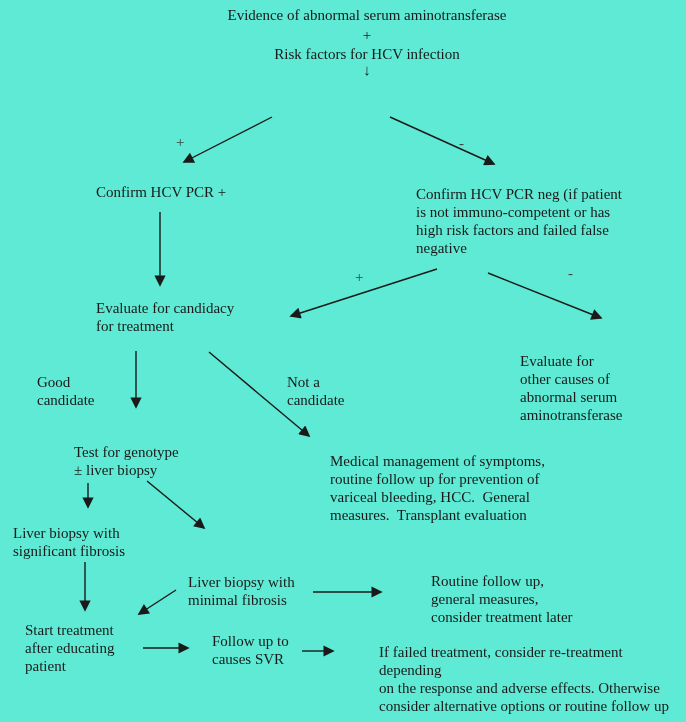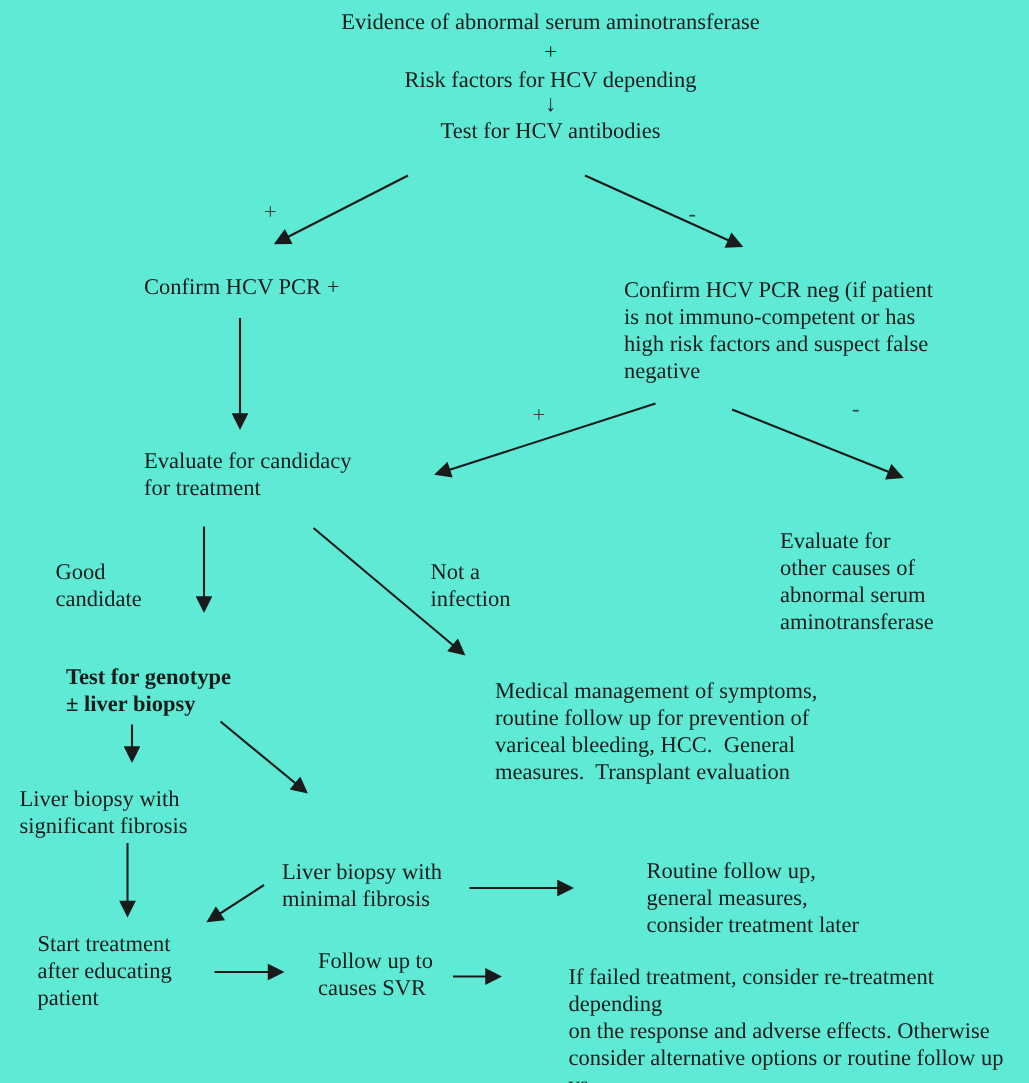--- a/index.html
+++ b/index.html
@@ -25,21 +25,21 @@
   [data-name="plus-label-1"]{left:176px;top:133px;}
   [data-name="minus-label-1"]{left:459px;top:134px;}
   [data-name="node-confirm-pcr-pos"]{left:96px;top:183px;}
   [data-name="node-confirm-pcr-neg"]{left:416px;top:185px;}
   [data-name="plus-label-2"]{left:355px;top:268px;}
   [data-name="minus-label-2"]{left:568px;top:264px;}
   [data-name="node-evaluate-candidacy"]{left:96px;top:299px;}
   [data-name="node-evaluate-other"]{left:520px;top:352px;}
   [data-name="node-good-candidate"]{left:37px;top:373px;}
   [data-name="node-not-candidate"]{left:287px;top:373px;}
-  [data-name="node-test-genotype"]{left:44px;top:443px;font-weight:bold;}
+  [data-name="node-test-genotype"]{left:74px;top:443px;}
   [data-name="node-medical-mgmt"]{left:330px;top:452px;}
   [data-name="node-liver-sig"]{left:13px;top:524px;}
   [data-name="node-liver-min"]{left:188px;top:573px;}
   [data-name="node-routine-followup"]{left:411px;top:572px;margin-left:20px;}
   [data-name="node-start-treatment"]{left:25px;top:621px;}
   [data-name="node-follow-up-svr"]{left:212px;top:632px;}
   [data-name="node-if-failed"]{left:351px;top:643px;margin-left:28px;}
 </style>
 </head>
 <body>
@@ -63,46 +63,45 @@
     <line data-name="edge-genotype-minfibrosis" x1="147" y1="481" x2="204" y2="528" marker-end="url(#ah)"></line>
     <line data-name="edge-sigfibrosis-treatment" x1="85" y1="562" x2="85" y2="610" marker-end="url(#ah)"></line>
     <line data-name="edge-minfibrosis-treatment" x1="176" y1="590" x2="139" y2="614" marker-end="url(#ah)"></line>
     <line data-name="edge-minfibrosis-routine" x1="313" y1="592" x2="381" y2="592" marker-end="url(#ah)"></line>
     <line data-name="edge-treatment-followup" x1="143" y1="648" x2="188" y2="648" marker-end="url(#ah)"></line>
     <line data-name="edge-followup-iffailed" x1="302" y1="651" x2="333" y2="651" marker-end="url(#ah)"></line>
   </svg>
 
   <div class="node center" data-name="node-evidence">Evidence of abnormal serum aminotransferase</div>
   <div class="node center" data-name="plus-top-label">+</div>
-  <div class="node center" data-name="node-risk-factors">Risk factors for HCV depending</div>
+  <div class="node center" data-name="node-risk-factors">Risk factors for HCV infection</div>
   <div class="node center" data-name="down-arrow-glyph">↓</div>
-  <div class="node center" data-name="node-test-antibodies">Test for HCV antibodies</div>
 
   <div class="node lbl" data-name="plus-label-1">+</div>
   <div class="node lbl" data-name="minus-label-1">-</div>
 
   <div class="node" data-name="node-confirm-pcr-pos">Confirm HCV PCR +</div>
   <div class="node" data-name="node-confirm-pcr-neg">Confirm HCV PCR neg (if patient
 is not immuno-competent or has
-high risk factors and suspect false
+high risk factors and failed false
 negative</div>
 
   <div class="node lbl" data-name="plus-label-2">+</div>
   <div class="node lbl" data-name="minus-label-2">-</div>
 
   <div class="node" data-name="node-evaluate-candidacy">Evaluate for candidacy
 for treatment</div>
   <div class="node" data-name="node-evaluate-other">Evaluate for
 other causes of
 abnormal serum
 aminotransferase</div>
   <div class="node" data-name="node-good-candidate">Good
 candidate</div>
   <div class="node" data-name="node-not-candidate">Not a
-infection</div>
+candidate</div>
   <div class="node" data-name="node-test-genotype">Test for genotype
 ± liver biopsy</div>
   <div class="node" data-name="node-medical-mgmt">Medical management of symptoms,
 routine follow up for prevention of
 variceal bleeding, HCC.  General
 measures.  Transplant evaluation</div>
   <div class="node" data-name="node-liver-sig">Liver biopsy with
 significant fibrosis</div>
   <div class="node" data-name="node-liver-min">Liver biopsy with
 minimal fibrosis</div>

